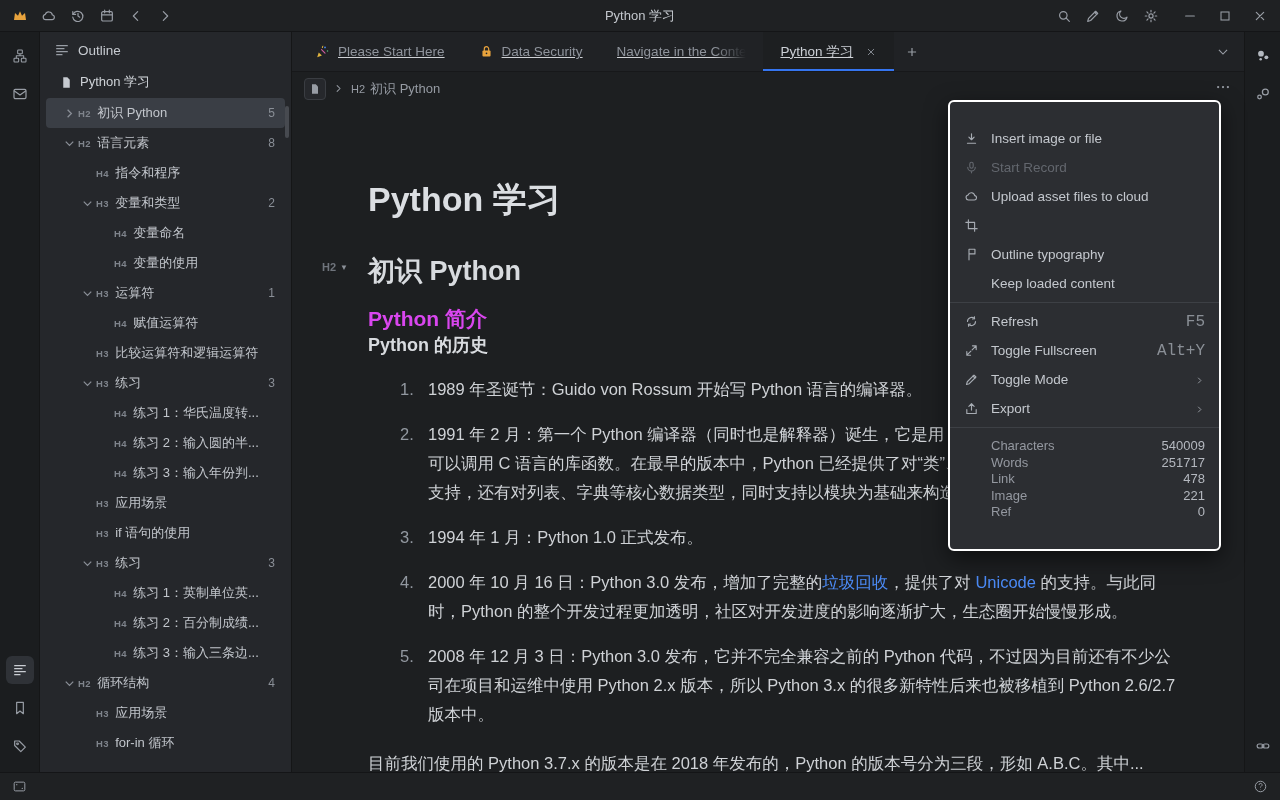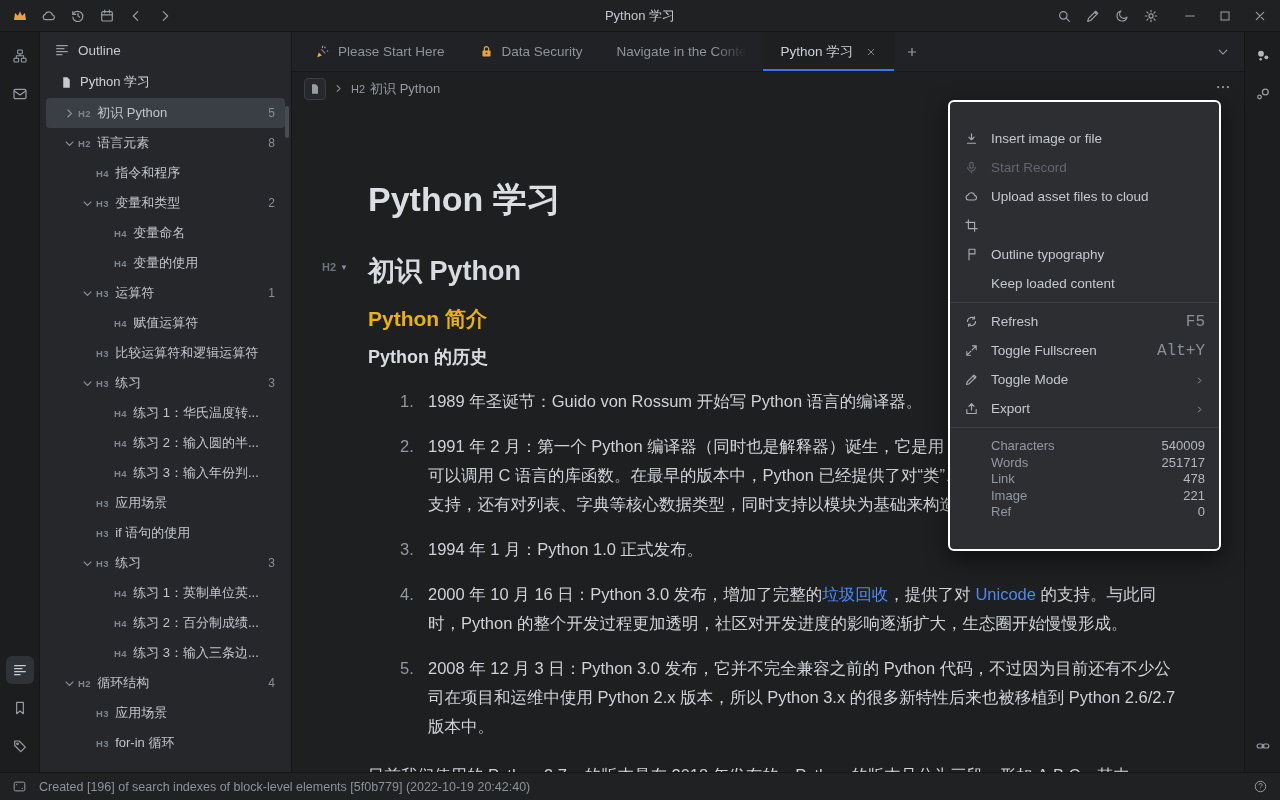--- a/index.html
+++ b/index.html
@@ -77,21 +77,21 @@
   .bc-more .icon { width:18px; height:18px; }
 
   .editor { flex:1; overflow:hidden; padding:58px 0 0 76px; position:relative; }
   .editor-inner { width:816px; }
   .doc-h1 { font-size:34px; font-weight:bold; color:#dbdee2; margin:14px 0 30px; }
   .h2-row { position:relative; margin-bottom:16px; }
   .h2-gutter { position:absolute; left:-46px; top:8px; display:flex; align-items:center; gap:4px; color:#6f747c; }
   .h2-gutter .g-lvl { font-size:11px; font-weight:bold; }
   .h2-gutter .g-tri { font-size:8px; color:#8a8f97; }
   .doc-h2 { font-size:27px; font-weight:bold; color:#d8dbdf; }
-  .doc-h3 { font-size:21px; font-weight:bold; color:#eab308; margin-bottom:12px; }
+  .doc-h3 { font-size:21px; font-weight:bold; color:#d946ef; }
   .doc-h4 { font-size:18px; font-weight:bold; color:#d8dbdf; margin-bottom:18px; }
   .doc-list { }
   .oli { display:flex; font-size:16.5px; line-height:29px; margin-bottom:16px; color:#cfd2d6; }
   .oli-num { width:28px; margin-left:32px; color:#9298a0; flex:0 0 auto; }
   .oli-text { flex:1; }
   .doc-link { color:var(--link); }
   .doc-p { font-size:16.5px; line-height:29px; margin-top:20px; color:#cfd2d6; }
 
   
   .menu { position:absolute; left:656px; top:68px; width:273px; background:#2c2e32; border:2px solid #ffffff;
@@ -395,21 +395,21 @@
           <span class="lvl">H3</span>
           <span class="t-label">for-in 循环</span>
         </div>
       </div>
     <div class="sb-thumb"></div>
   </div>
 
   <div class="center">
 
     <div class="tabbar">
-      <div id="tabs-host" style="display:flex; align-items:stretch;">
+      <div id="tabs-host" style="display:flex; align-items:stretch;text-decoration:underline;">
           <div class="tab">
             <span class="icon">
               <svg viewBox="0 0 24 24">
                 <path d="M6 13.5 11 18.5 3.5 21Z" fill="#e0b43e"></path>
                 <path d="M10.5 9l5.5 5.5" stroke="#d05fa0" stroke-width="1.8" fill="none" stroke-linecap="round"></path>
                 <circle cx="16" cy="5.5" r="1.4" fill="#4b8af5"></circle>
                 <circle cx="20" cy="11" r="1.2" fill="#58b87a"></circle>
                 <path d="M12.5 3.5l-.7 2.4" stroke="#e0b43e" stroke-width="1.6" stroke-linecap="round" fill="none"></path>
               </svg>
             </span>
@@ -662,21 +662,20 @@
 </div>
 
 <div class="statusbar">
   <span class="icon">
       <svg viewBox="0 0 24 24" fill="none" stroke="currentColor" stroke-width="1.6">
         <rect x="3.5" y="5" width="17" height="14" rx="2"></rect>
         <circle cx="7.6" cy="9" r="1" fill="currentColor" stroke="none"></circle>
         <circle cx="16.4" cy="15" r="1" fill="currentColor" stroke="none"></circle>
       </svg>
     </span>
-  <span>Created [196] of search indexes of block-level elements [5f0b779] (2022-10-19 20:42:40)</span>
   <span class="sb-right">
     <span class="icon">
         <svg viewBox="0 0 24 24" fill="none" stroke="currentColor" stroke-width="1.6">
           <circle cx="12" cy="12" r="8.4"></circle>
           <path d="M9.7 9.4a2.4 2.4 0 1 1 3.5 2.2c-.9.5-1.2 1-1.2 2"></path>
           <circle cx="12" cy="16.9" r=".6" fill="currentColor" stroke="none"></circle>
         </svg>
       </span>
   </span>
 </div>

